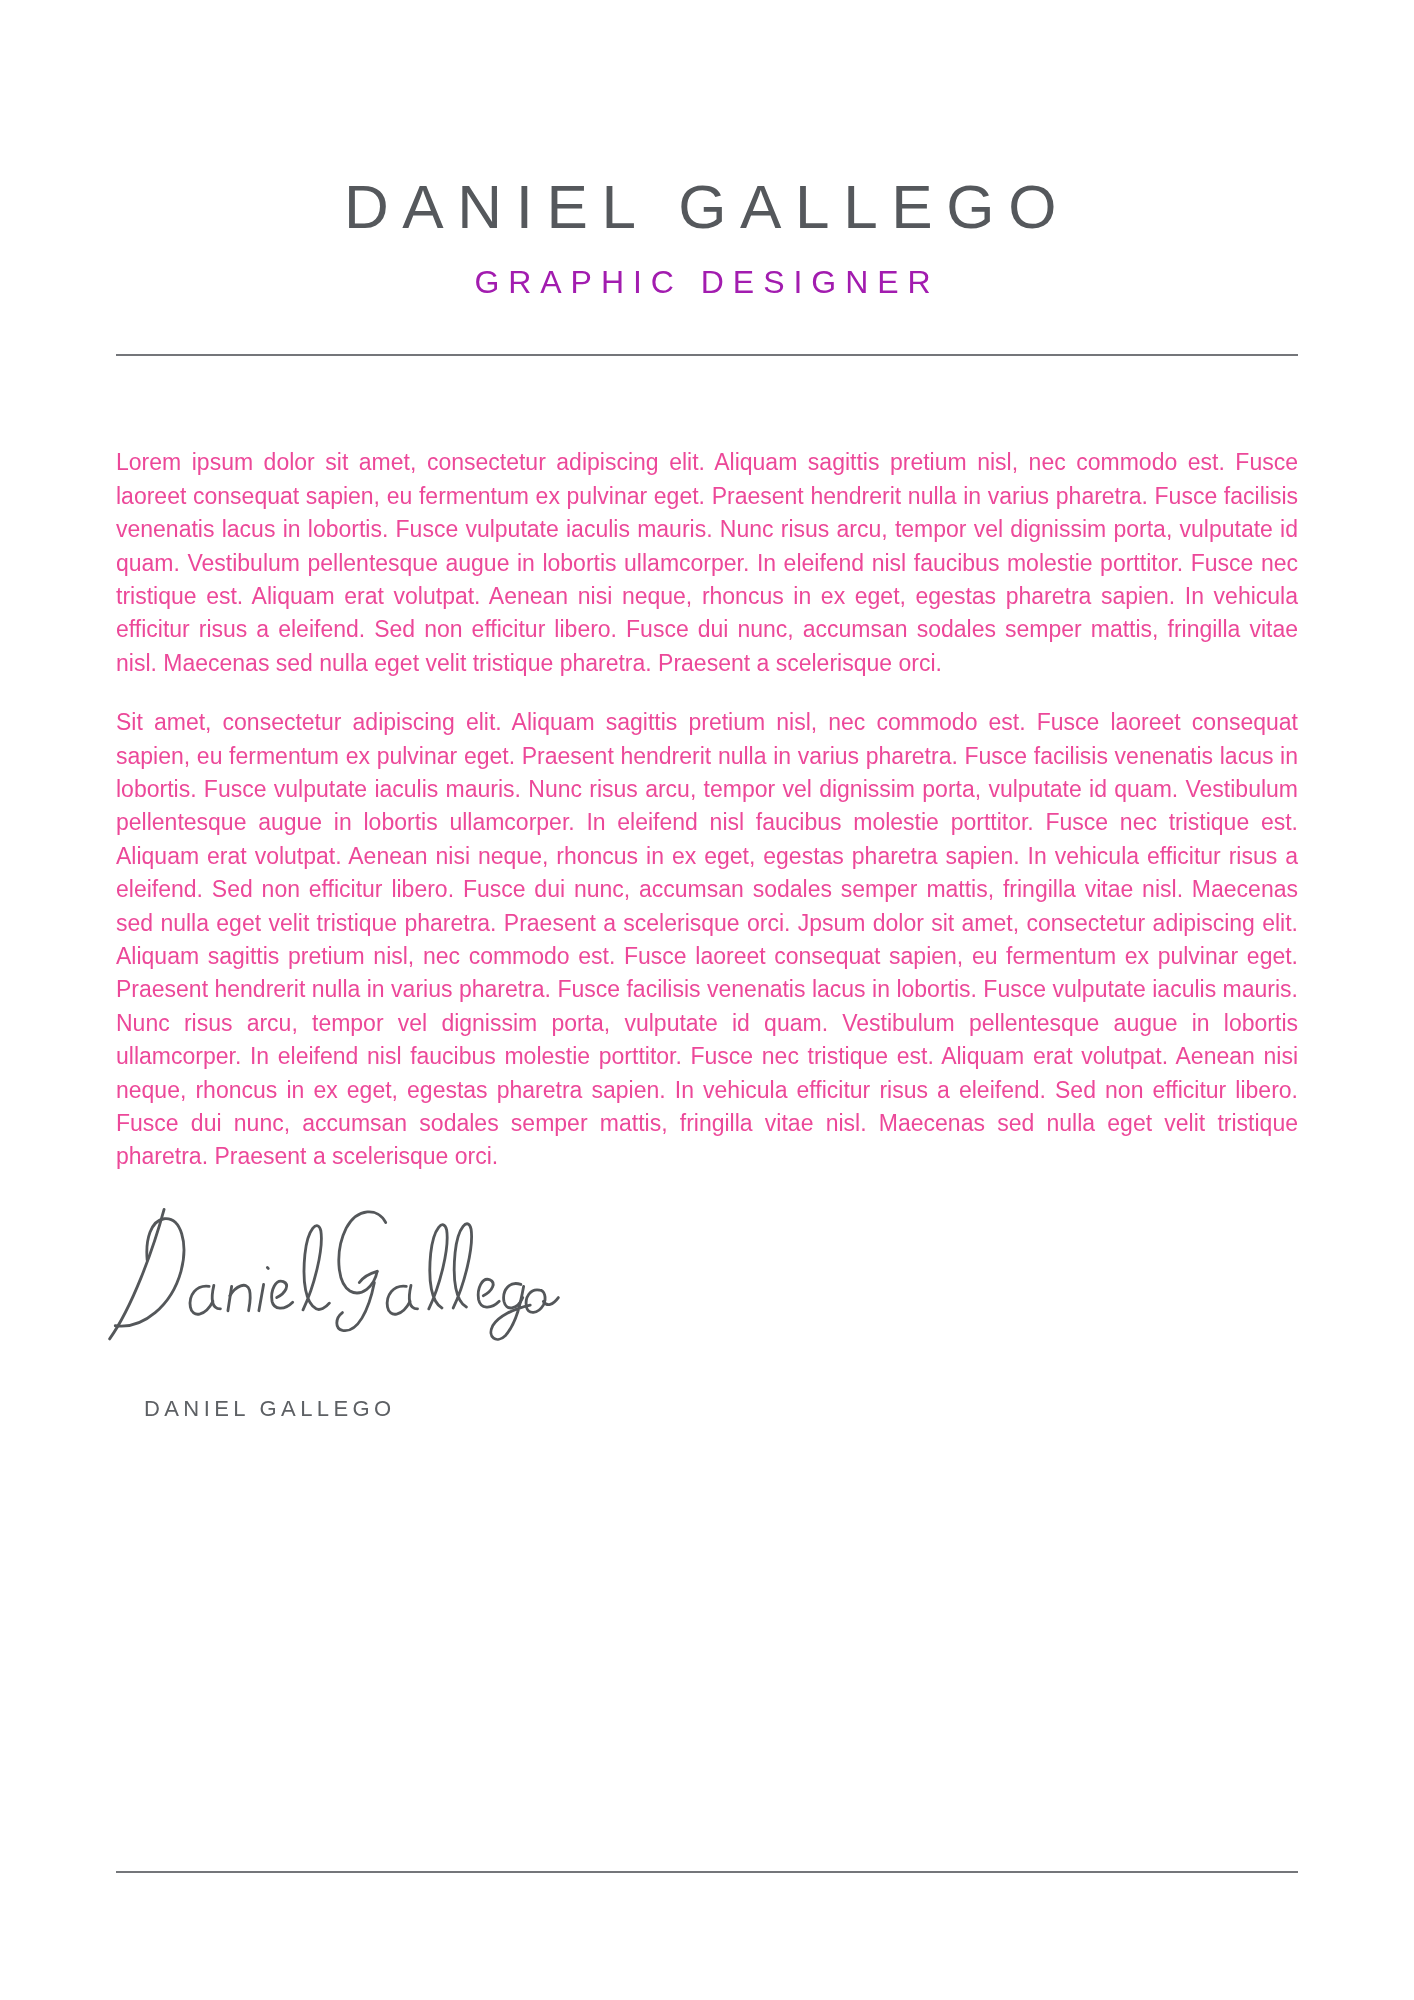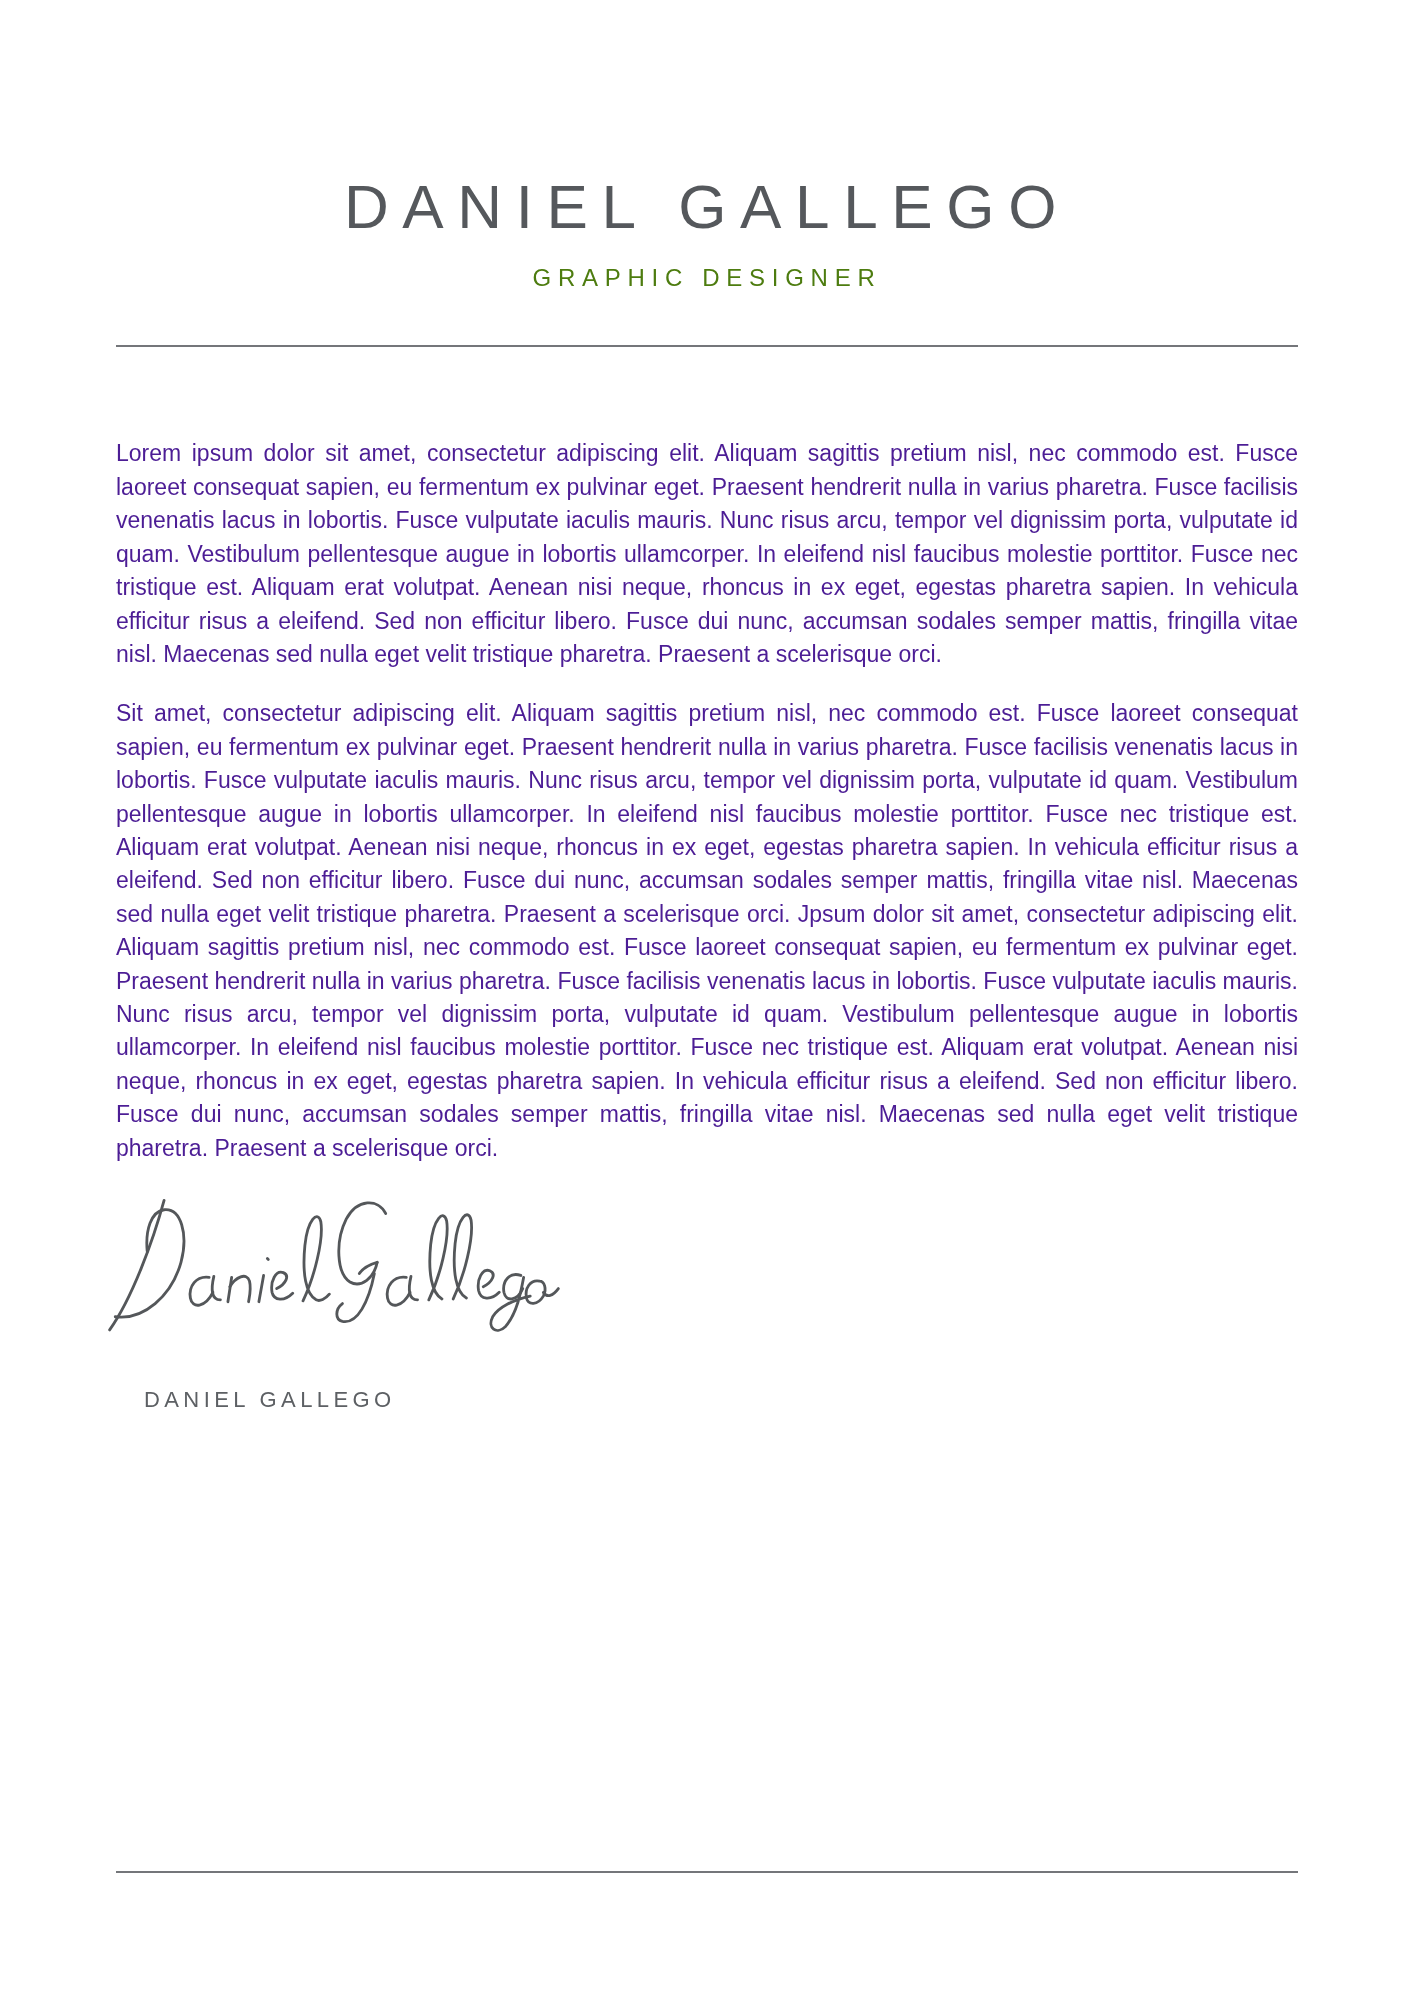--- a/index.html
+++ b/index.html
@@ -26,24 +26,24 @@
     font-weight: 400;
     letter-spacing: 0.22em;
     color: #55585c;
     line-height: 1.05;
     white-space: nowrap;
   }
   .letter-title {
     margin: 0;
     margin-top: 26px;
     text-align: center;
-    font-size: 24px;
+    font-size: 32px;
     font-weight: 400;
     letter-spacing: 0.28em;
-    color: #4d7c0f;
+    color: #a21caf;
     line-height: 1.1;
   }
   .rule {
     border: none;
     border-top: 2px solid #74767a;
     margin: 0;
   }
   .rule-top { margin-top: 54px; }
   .rule-bottom {
     position: absolute;
@@ -54,21 +54,21 @@
   .salutation {
     margin: 0;
     margin-top: 160px;
     padding-left: 28px;
     font-size: 24px;
     font-weight: 400;
     letter-spacing: 0.2em;
     color: #5d6064;
   }
   .body-copy {
-    color: #4c1d95;
+    color: #ec4899;
     font-size: 23px;
     line-height: 33.4px;
     text-align: justify;
   }
   .body-copy p { margin: 0; }
   .para-1 { margin-top: 90px !important; }
   .para-2 { margin-top: 26px !important; }
   .closing {
     margin: 0;
     margin-top: 92px;

